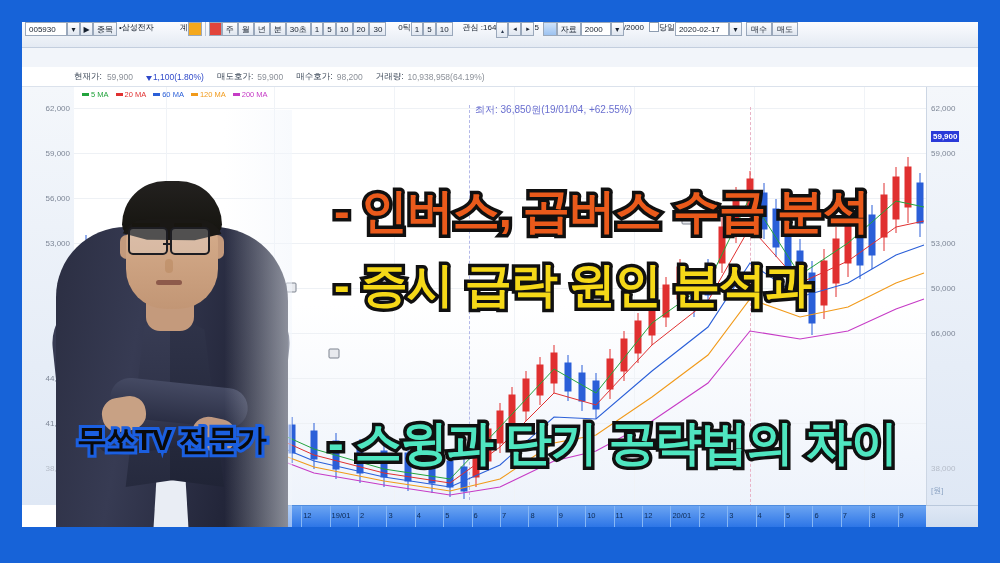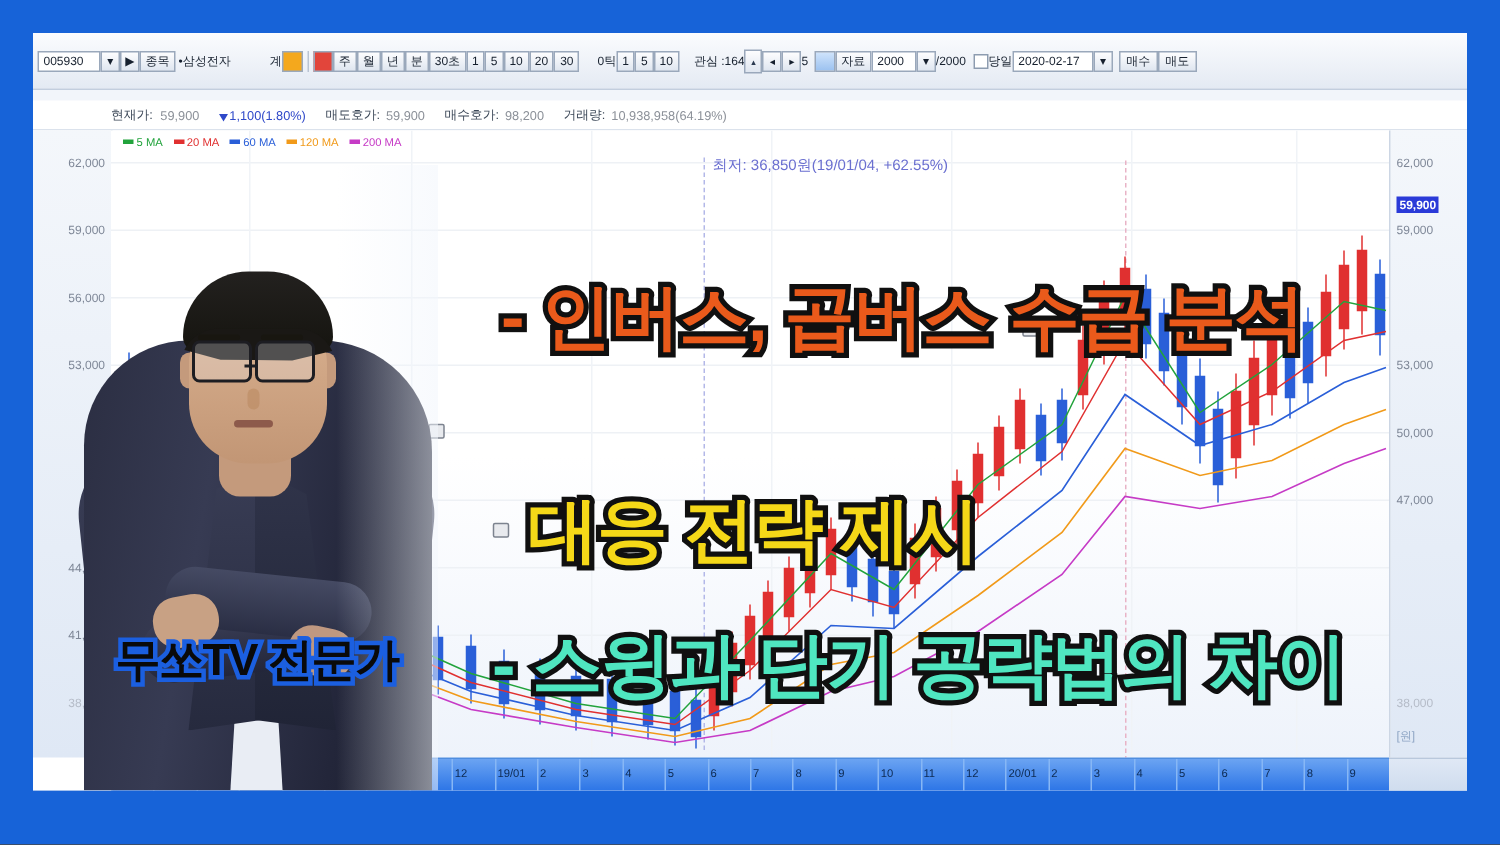--- a/index.html
+++ b/index.html
@@ -5,21 +5,21 @@
   html,body{margin:0;padding:0;background:#0b0b0b;}
   body{width:1000px;height:563px;overflow:hidden;font-family:"Liberation Sans",sans-serif;}
 
   
   #thumb{position:relative;width:1000px;height:563px;background:#1763d8;overflow:hidden;}
   #frame-inner{position:absolute;left:22px;top:22px;width:956px;height:505px;background:#f2f5fa;overflow:hidden;}
 
   
   .tb{position:absolute;left:0;width:100%;background:linear-gradient(#fbfcfe,#e4eaf3);
       border-bottom:1px solid #c3cede;box-sizing:border-box;}
-  #tb1{top:0;height:38px;display:flex;align-items:center;gap:0;padding:0 3px;}
+  #tb1{top:0;height:26px;display:flex;align-items:flex-start;gap:0;padding:0 3px;}
 
   .cell{font-size:8px;color:#16202e;line-height:12px;white-space:nowrap;}
   .box{border:1px solid #9aa8bb;background:#fff;padding:1px 3px;box-sizing:border-box;height:14px;
        display:flex;align-items:center;font-size:8px;color:#16202e;}
   .btn{border:1px solid #9aa8bb;background:linear-gradient(#fdfdfe,#dfe6f0);padding:0 3px;height:14px;
        display:flex;align-items:center;justify-content:center;font-size:8px;color:#16202e;min-width:10px;box-sizing:border-box;}
   .btn.sq{width:13px;padding:0;}
   .btn.ic{width:13px;padding:0;font-size:7px;}
   .sep{width:1px;height:14px;background:#b9c4d3;margin:0 3px;}
   .swatch{width:12px;height:12px;border:1px solid #9aa8bb;background:#f4a81d;}
@@ -407,21 +407,21 @@
         </g>
       </svg>
     </div>
 
     <div class="ax-right">
       <div class="ytick" style="top:17px;">62,000</div>
       <div class="ytick cur" style="top:44px;">59,900</div>
       <div class="ytick" style="top:62px;">59,000</div>
       <div class="ytick" style="top:152px;">53,000</div>
       <div class="ytick" style="top:197px;">50,000</div>
-      <div class="ytick" style="top:242px;">47,000</div>
+      <div class="ytick" style="top:242px;">66,000</div>
       <div class="ytick" style="top:377px;color:#b5bcc8;">38,000</div>
       <div class="ytick" style="top:398px;color:#8fa6c5;">[원]</div>
     </div>
 
     <div id="xaxis">
           <div class="xsep" style="left: 0px;"></div>
           <div class="xt" style="left: 2px;">4</div>
           <div class="xsep" style="left: 28.4px;"></div>
           <div class="xt" style="left: 30.4px;">5</div>
           <div class="xsep" style="left: 56.8px;"></div>
@@ -507,18 +507,18 @@
         <div class="p-mouth"></div>
     <div class="p-forearmL"></div>
         <div class="p-forearmR"></div>
     <div class="p-handL"></div>
         <div class="p-handR"></div>
     <div id="person-fade"></div>
   </div>
 
 
   <div class="ovl" id="t1">- 인버스, 곱버스 수급 분석</div>
-  <div class="ovl" id="t3">대응 전략 제시</div>
+  <div class="ovl" id="t2">- 증시 급락 원인 분석과</div>
   <div class="ovl" id="t4">- 스윙과 단기 공략법의 차이</div>
   <div class="ovl" id="c1">무쏘TV 전문가</div>
 
  </div>
 </div>
 
 </body></html>

